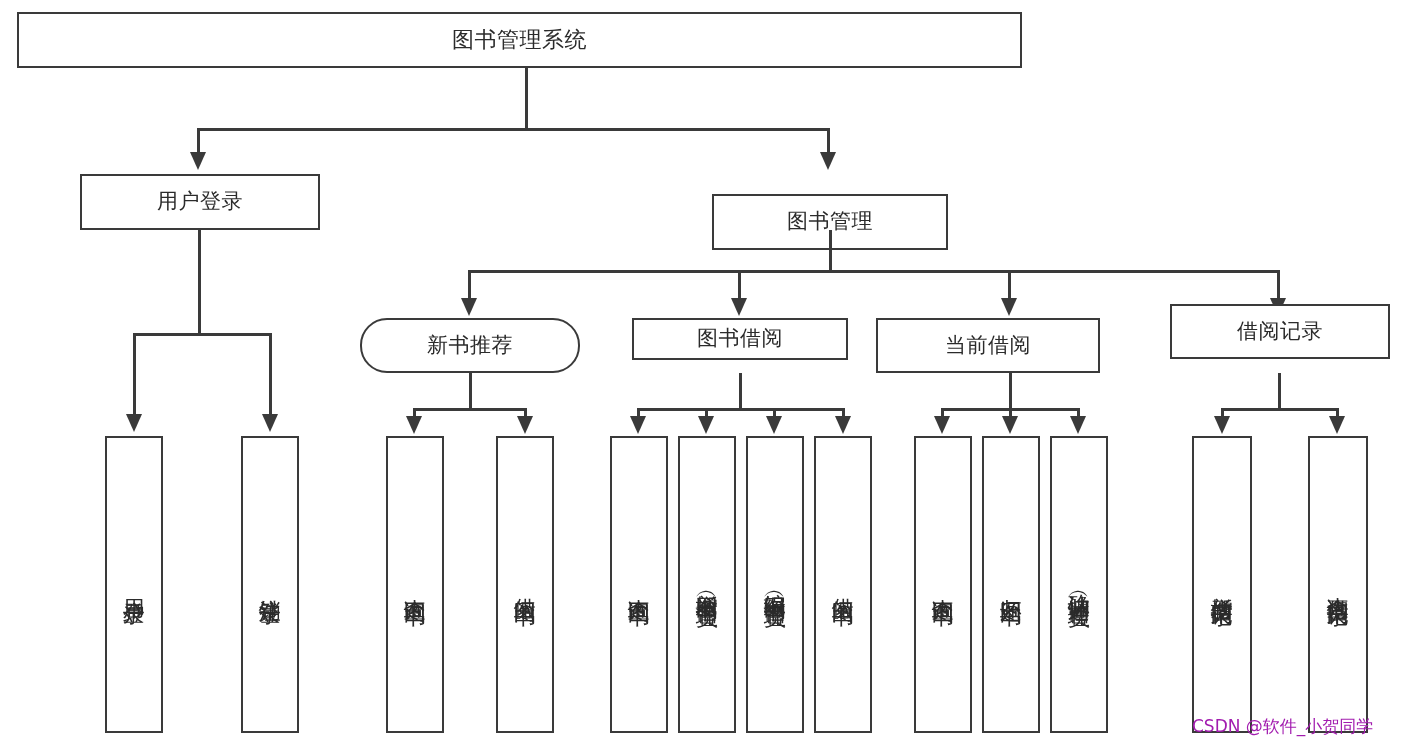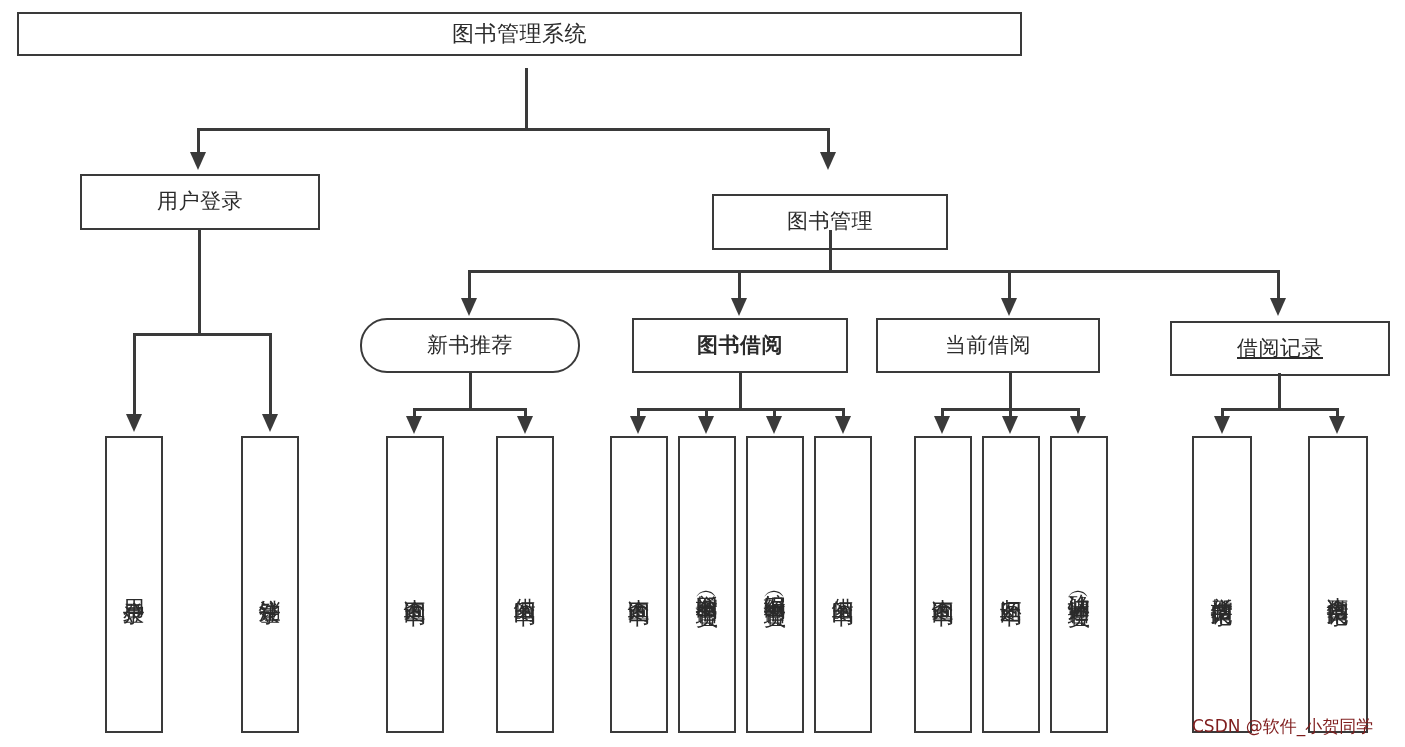--- a/index.html
+++ b/index.html
@@ -71,32 +71,32 @@
     width: 0;
     height: 0;
     border-left: 8px solid transparent;
     border-right: 8px solid transparent;
     border-top: 18px solid #3a3a3a;
   }
 
   
   .watermark {
     position: absolute;
-    color: #7f1d1d;
+    color: #a21caf;
     font-size: 17px;
     white-space: nowrap;
     pointer-events: none;
   }
 </style>
 </head>
 <body>
 
 <div id="canvas">
 
-  <div class="node horiz root" style="left:17px; top:12px; width:1005px; height:44px;">
+  <div class="node horiz root" style="left:17px; top:12px; width:1005px; height:56px;">
     <span class="label">图书管理系统</span>
   </div>
 
   <div class="ln v" style="left:525px; top:68px; width:3px; height:62px;"></div>
 
   <div class="ln h" style="left:197px; top:128px; width:632px; height:3px;"></div>
 
   <div class="ln v" style="left:197px; top:128px; width:3px; height:26px;"></div>
   <div class="arrow" style="left:190px; top:152px;"></div>
   <div class="ln v" style="left:827px; top:128px; width:3px; height:26px;"></div>
@@ -135,27 +135,27 @@
 
   <div class="ln v" style="left:1008px; top:270px; width:3px; height:30px;"></div>
   <div class="arrow" style="left:1001px; top:298px;"></div>
 
   <div class="ln v" style="left:1277px; top:270px; width:3px; height:30px;"></div>
   <div class="arrow" style="left:1270px; top:298px;"></div>
 
   <div class="node horiz" style="left:360px; top:318px; width:220px; height:55px;border-radius:27px;">
     <span class="label">新书推荐</span>
   </div>
-  <div class="node horiz" style="left:632px; top:318px; width:216px; height:55px;font-weight:bold;">
+  <div class="node horiz" style="left:632px; top:318px; width:216px; height:42px;">
     <span class="label">图书借阅</span>
   </div>
   <div class="node horiz" style="left:876px; top:318px; width:224px; height:55px;justify-content:center;">
     <span class="label">当前借阅</span>
   </div>
-  <div class="node horiz" style="left:1170px; top:321px; width:220px; height:55px;text-decoration:underline;">
+  <div class="node horiz" style="left:1170px; top:304px; width:220px; height:55px;">
     <span class="label">借阅记录</span>
   </div>
 
   <div class="ln v" style="left:469px; top:373px; width:3px; height:37px;"></div>
   <div class="ln h" style="left:413px; top:408px; width:114px; height:3px;"></div>
   <div class="ln v" style="left:413px; top:408px; width:3px; height:12px;"></div>
   <div class="arrow" style="left:406px; top:416px;"></div>
   <div class="ln v" style="left:524px; top:408px; width:3px; height:12px;"></div>
   <div class="arrow" style="left:517px; top:416px;"></div>
 

